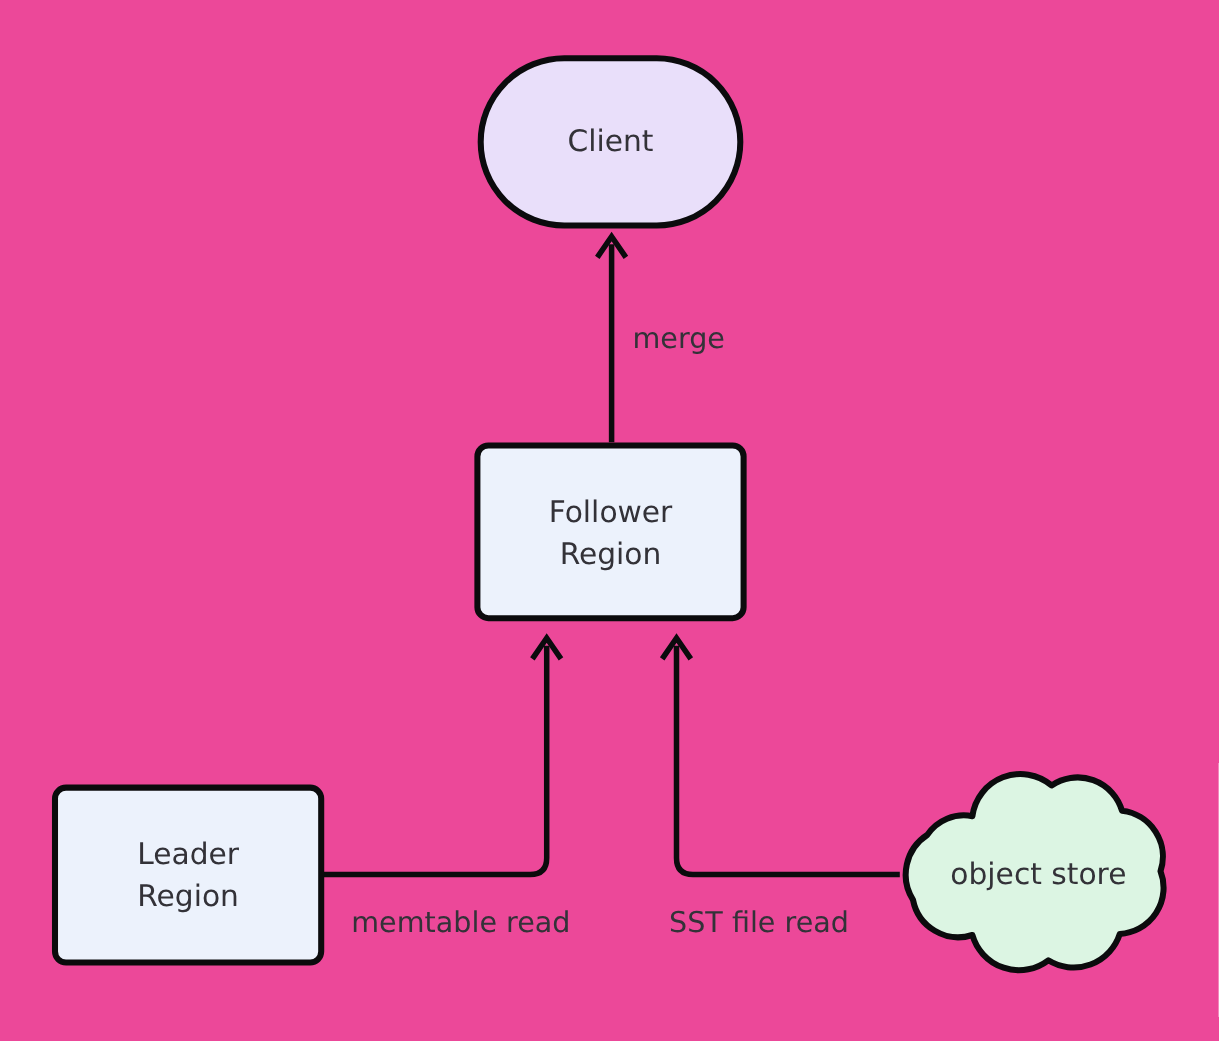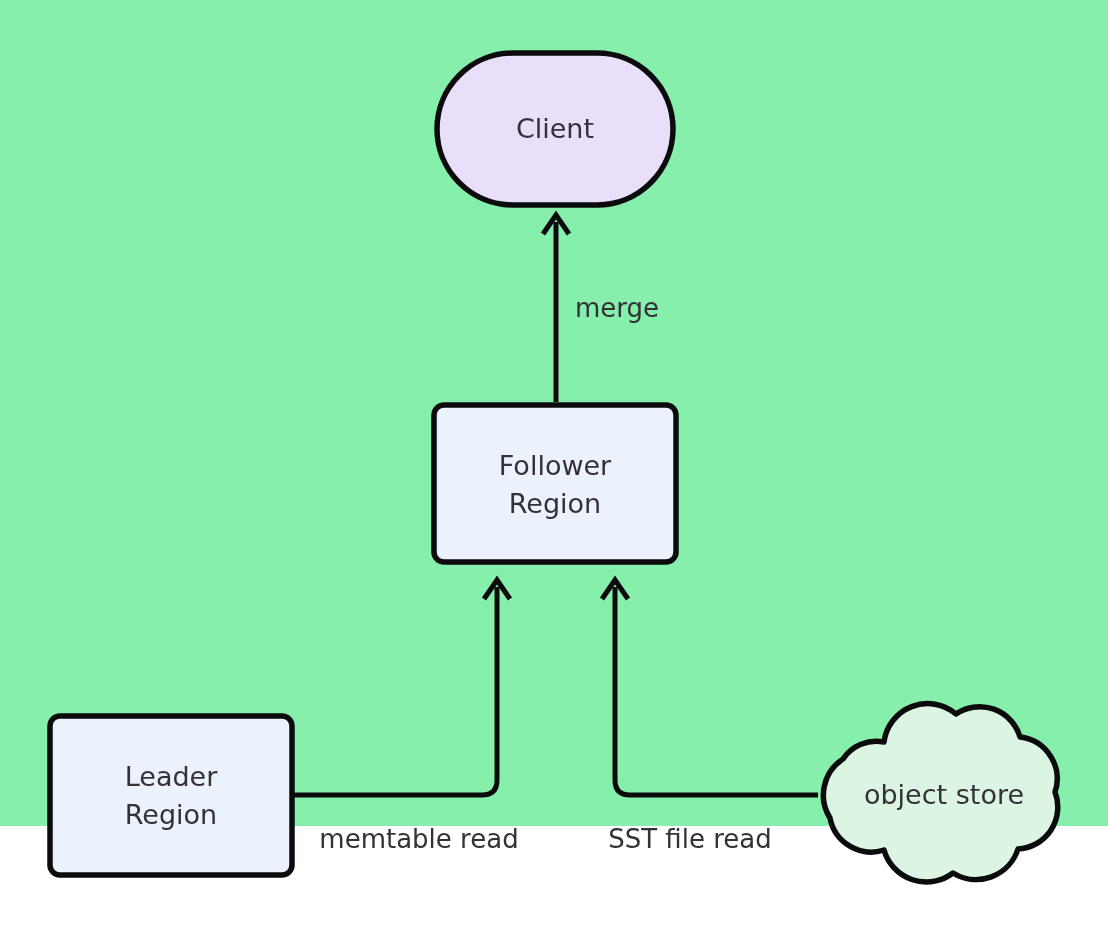--- a/index.html
+++ b/index.html
@@ -9,22 +9,22 @@
   }
   body {
     width: 1108px;
     height: 946px;
     font-family: "DejaVu Sans", "Liberation Sans", sans-serif;
     overflow: hidden;
   }
   #diagram-root {
     position: relative;
     width: 1108px;
-    height: 826px;
-    background: #86efac;
+    height: 946px;
+    background: #ec4899;
   }
   svg.diagram-canvas {
     position: absolute;
     left: 0;
     top: 0;
     width: 1108px;
     height: 946px;
     display: block;
   }
   .node-label {

